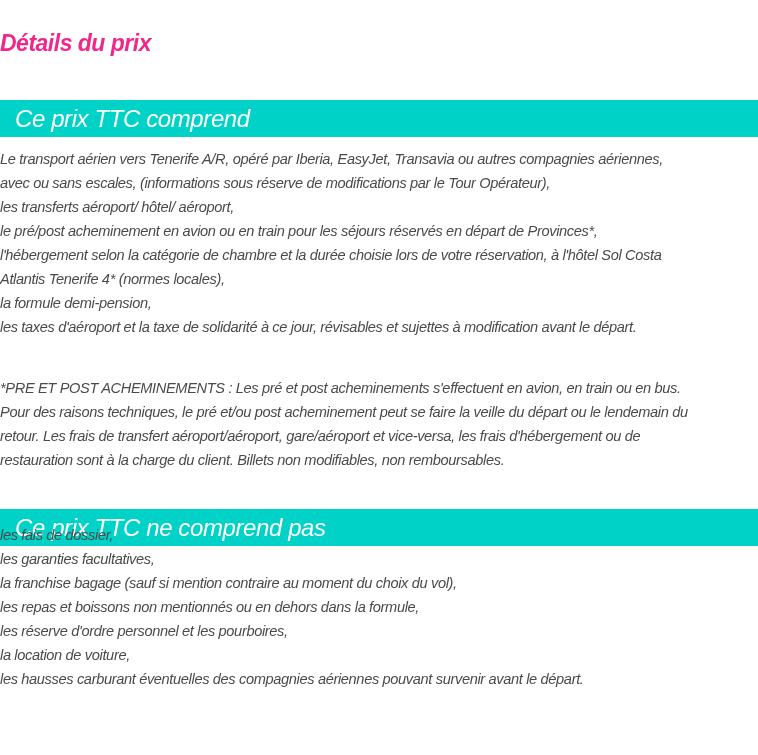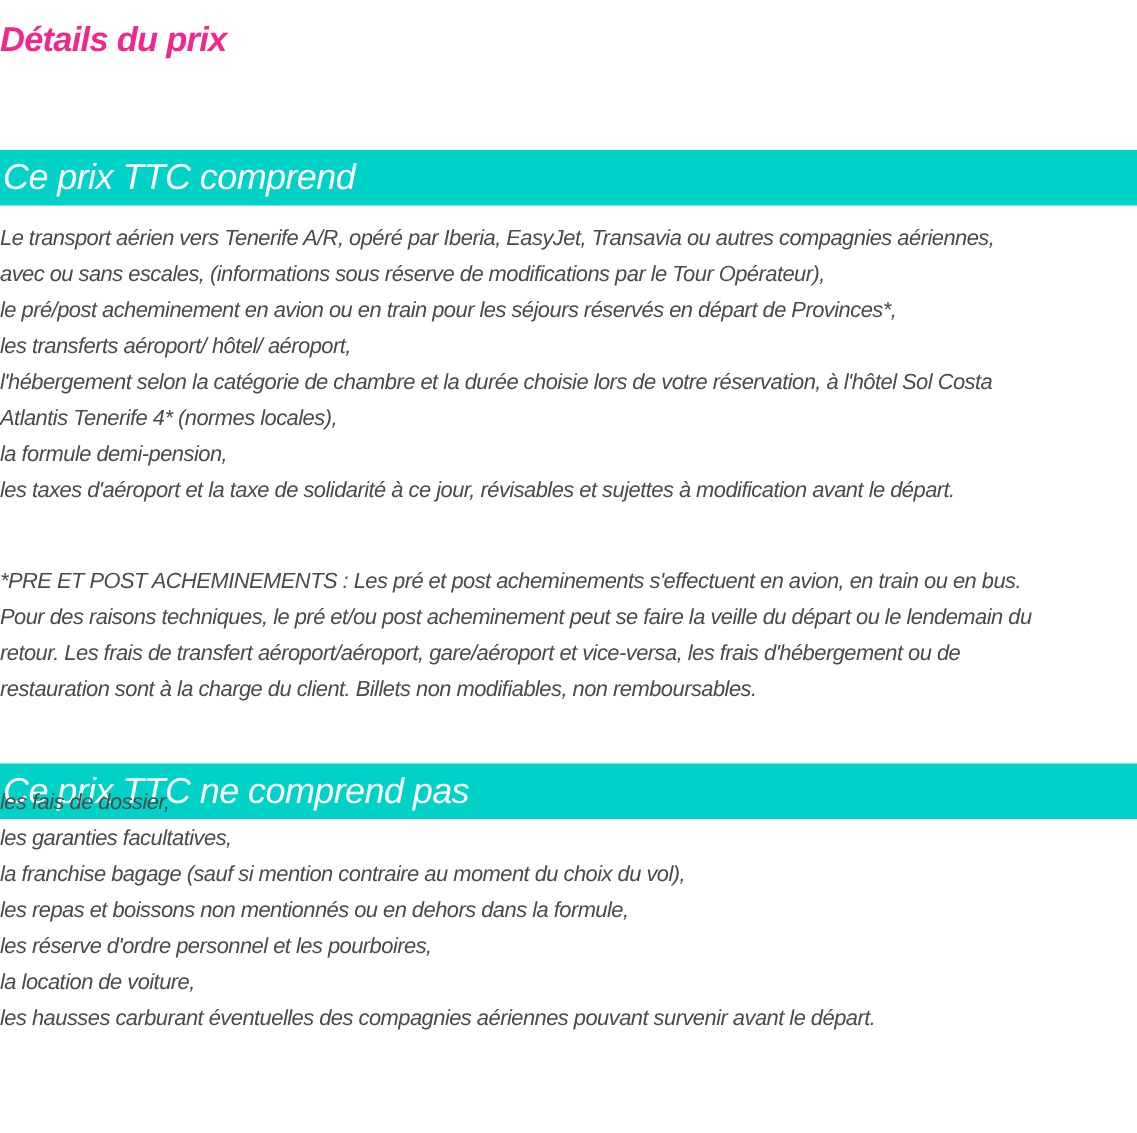--- a/index.html
+++ b/index.html
@@ -10,37 +10,37 @@
     body {
       width: 758px;
       height: 755px;
       overflow: hidden;
       position: relative;
       font-family: "Liberation Sans", sans-serif;
     }
     .page-title {
       position: absolute;
       left: 0;
-      top: 11px;
+      top: 28px;
       margin: 0;
       font-size: 23px;
       font-weight: bold;
       font-style: italic;
       letter-spacing: -0.5px;
       line-height: 30px;
       color: #f0288c;
     }
     .section-bar {
       position: absolute;
       left: 0;
       width: 758px;
       height: 37px;
       background: #00d2c8;
       box-sizing: border-box;
-      padding-left: 2px;
+      padding-left: 15px;
     }
     .section-bar h2 {
       margin: 0;
       font-size: 24px;
       font-weight: normal;
       font-style: italic;
       letter-spacing: -0.4px;
       line-height: 37px;
       color: #ffffff;
     }
@@ -76,22 +76,22 @@
 <body>
 
 <h1 class="page-title">Détails du prix</h1>
 
 <div class="section-bar" id="bar-included">
   <h2>Ce prix TTC comprend</h2>
 </div>
 
 <ul class="body-block" id="included-list">
   <li>Le transport aérien vers Tenerife A/R, opéré par Iberia, EasyJet, Transavia ou autres compagnies aériennes, avec ou sans escales, (informations sous réserve de modifications par le Tour Opérateur),</li>
+  <li>les transferts aéroport/ hôtel/ aéroport,</li>
   <li>le pré/post acheminement en avion ou en train pour les séjours réservés en départ de Provinces*,</li>
-  <li>les transferts aéroport/ hôtel/ aéroport,</li>
   <li>l'hébergement selon la catégorie de chambre et la durée choisie lors de votre réservation, à l'hôtel Sol Costa Atlantis Tenerife 4* (normes locales),</li>
   <li>la formule demi-pension,</li>
   <li>les taxes d'aéroport et la taxe de solidarité à ce jour, révisables et sujettes à modification avant le départ.</li>
 </ul>
 
 <div class="body-block notice" id="notice-block">
   <p>*PRE ET POST ACHEMINEMENTS : Les pré et post acheminements s'effectuent en avion, en train ou en bus. Pour des raisons techniques, le pré et/ou post acheminement peut se faire la veille du départ ou le lendemain du retour. Les frais de transfert aéroport/aéroport, gare/aéroport et vice-versa, les frais d'hébergement ou de restauration sont à la charge du client. Billets non modifiables, non remboursables.</p>
 </div>
 
 <div class="section-bar" id="bar-excluded">

